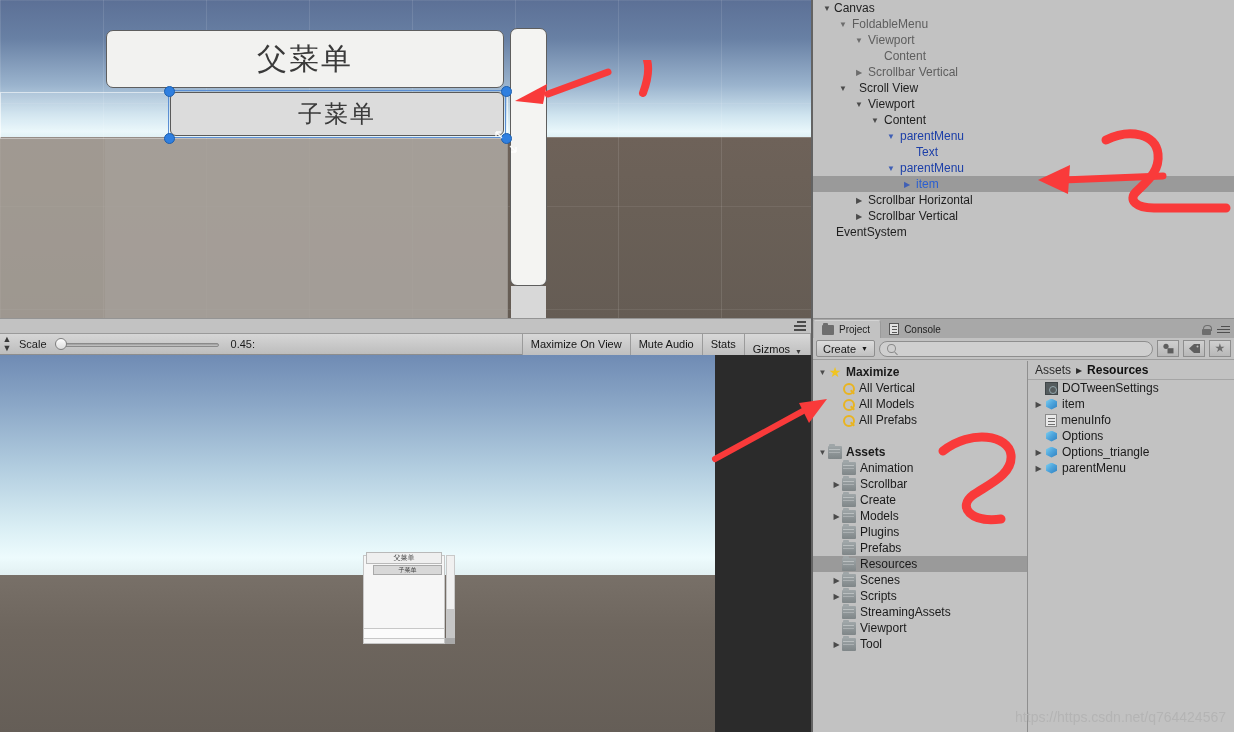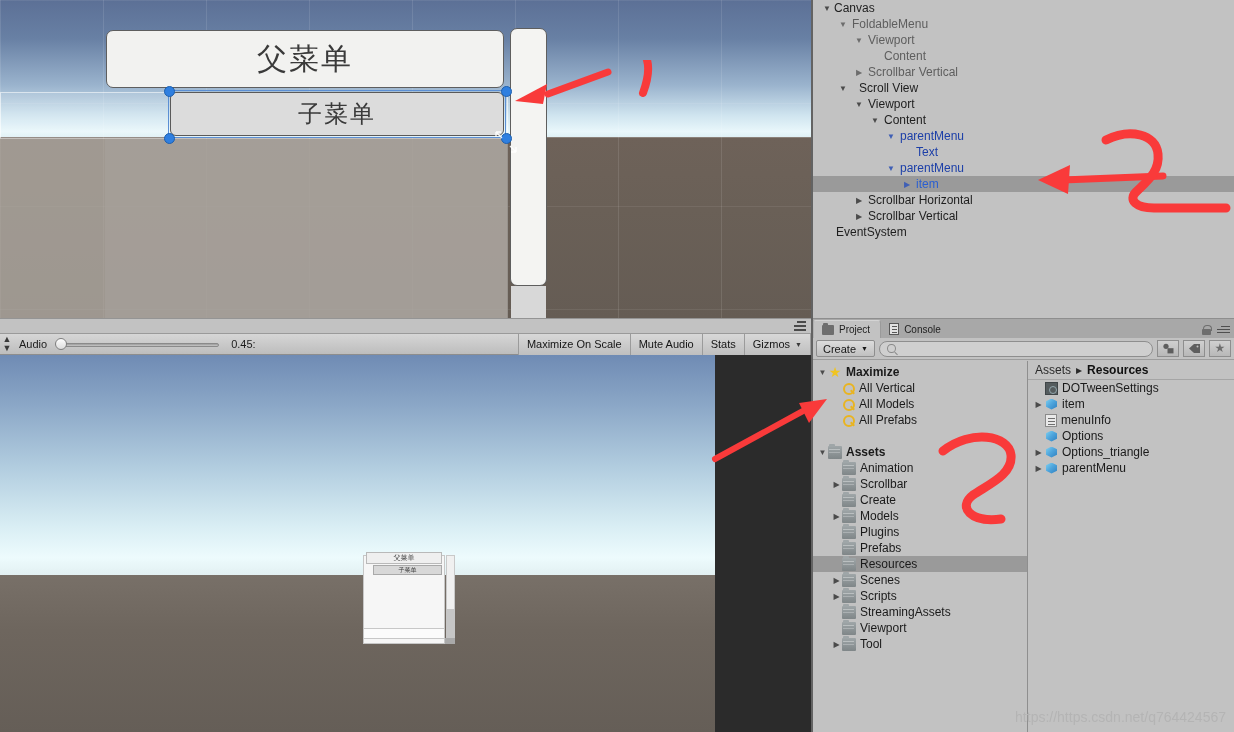--- a/index.html
+++ b/index.html
@@ -59,21 +59,21 @@
   .gt-slider{ position:relative; margin-left:8px; width:164px; height:12px; }
   .gt-track{ position:absolute; left:6px; top:5px; width:158px; height:4px;
       background:linear-gradient(to bottom,#9a9a9a,#c7c7c7); border-radius:2px; border:1px solid #8a8a8a;}
   .gt-knob{ position:absolute; left:0px; top:0px; width:12px; height:12px; border-radius:50%;
       background:linear-gradient(to bottom,#fdfdfd,#dcdcdc); border:1px solid #7e7e7e;}
   .gt-val{ font-size:11px; color:#1c1c1c; margin-left:12px; }
   .gt-spacer{ flex:1; }
   .gt-btn{ height:21px; padding:0 8px; display:flex; align-items:center; font-size:11px;
       color:#151515; border-left:1px solid #9b9b9b;
       background:linear-gradient(to bottom,#d8d8d8,#bfbfbf); }
-  .gt-btn.last{ border-right:1px solid #9b9b9b; }
+  .gt-btn.last{ border-right:1px solid #9b9b9b;align-items:flex-end; }
   .gt-caret{ font-size:7px; margin-left:5px; color:#3a3a3a; }
 
   
   #game-view{ position:absolute; left:0; top:355px; width:811px; height:377px; background:#2b2b2b; overflow:hidden;}
   .gv-render{ position:absolute; left:0; top:0; width:715px; height:377px; overflow:hidden;}
   .gv-sky{ position:absolute; left:0; top:0; width:100%; height:220px;
       background:linear-gradient(to bottom,#6f8bb4 0%,#8aa6c6 22%,#b3cee0 52%,#d9eef4 78%,#edfbfd 92%,#e2f0f2 100%); }
   .gv-ground{ position:absolute; left:0; top:220px; width:100%; height:157px;
       background:linear-gradient(to bottom,#787068 0%,#6e665e 35%,#655e57 100%);}
 
@@ -233,28 +233,28 @@
   </div>
 
   <div id="game-toolbar">
     <div class="gt-menuicon">
       <i style="top:1px;width:9px"></i>
         <i style="top:5px;width:12px"></i>
         <i style="top:9px;width:12px"></i>
     </div>
     <div class="gt-row">
       <div class="gt-updown">▲<br>▼</div>
-      <div class="gt-label">Audio</div>
+      <div class="gt-label">Scale</div>
       <div class="gt-slider">
         <div class="gt-track"></div>
         <div class="gt-knob"></div>
       </div>
       <div class="gt-val">0.45:</div>
       <div class="gt-spacer"></div>
-      <div class="gt-btn">Maximize On Scale</div>
+      <div class="gt-btn">Maximize On View</div>
       <div class="gt-btn">Mute Audio</div>
       <div class="gt-btn">Stats</div>
       <div class="gt-btn last">
         <span>Gizmos</span>
         <span class="gt-caret">▼</span>
       </div>
     </div>
   </div>
 
   <div id="game-view">

